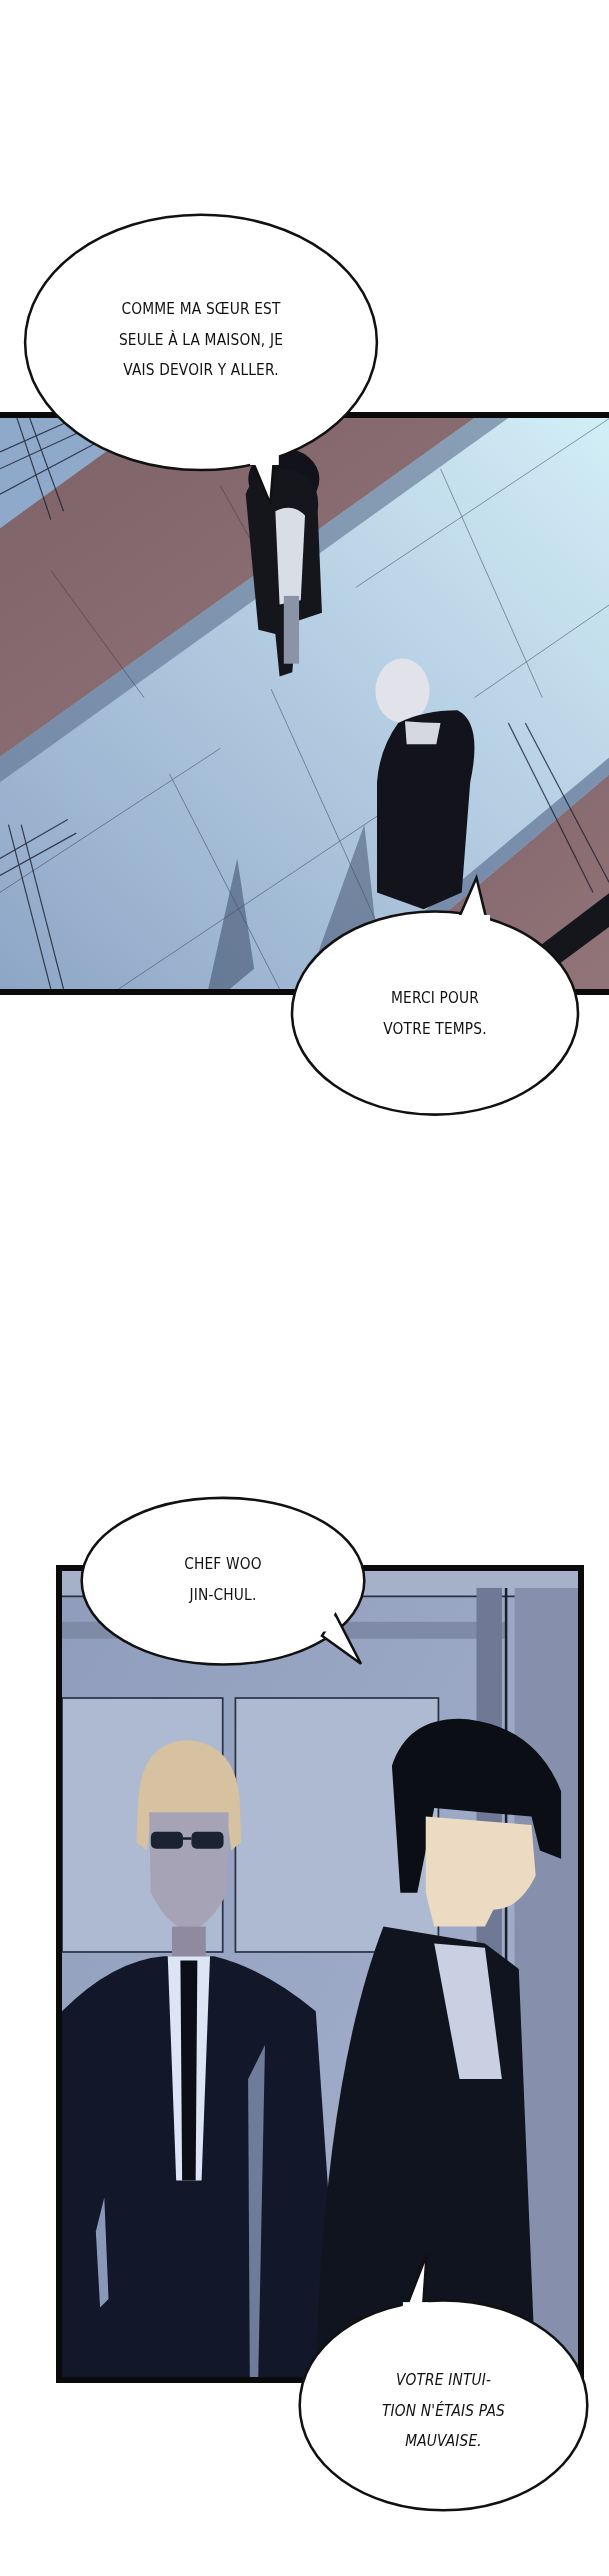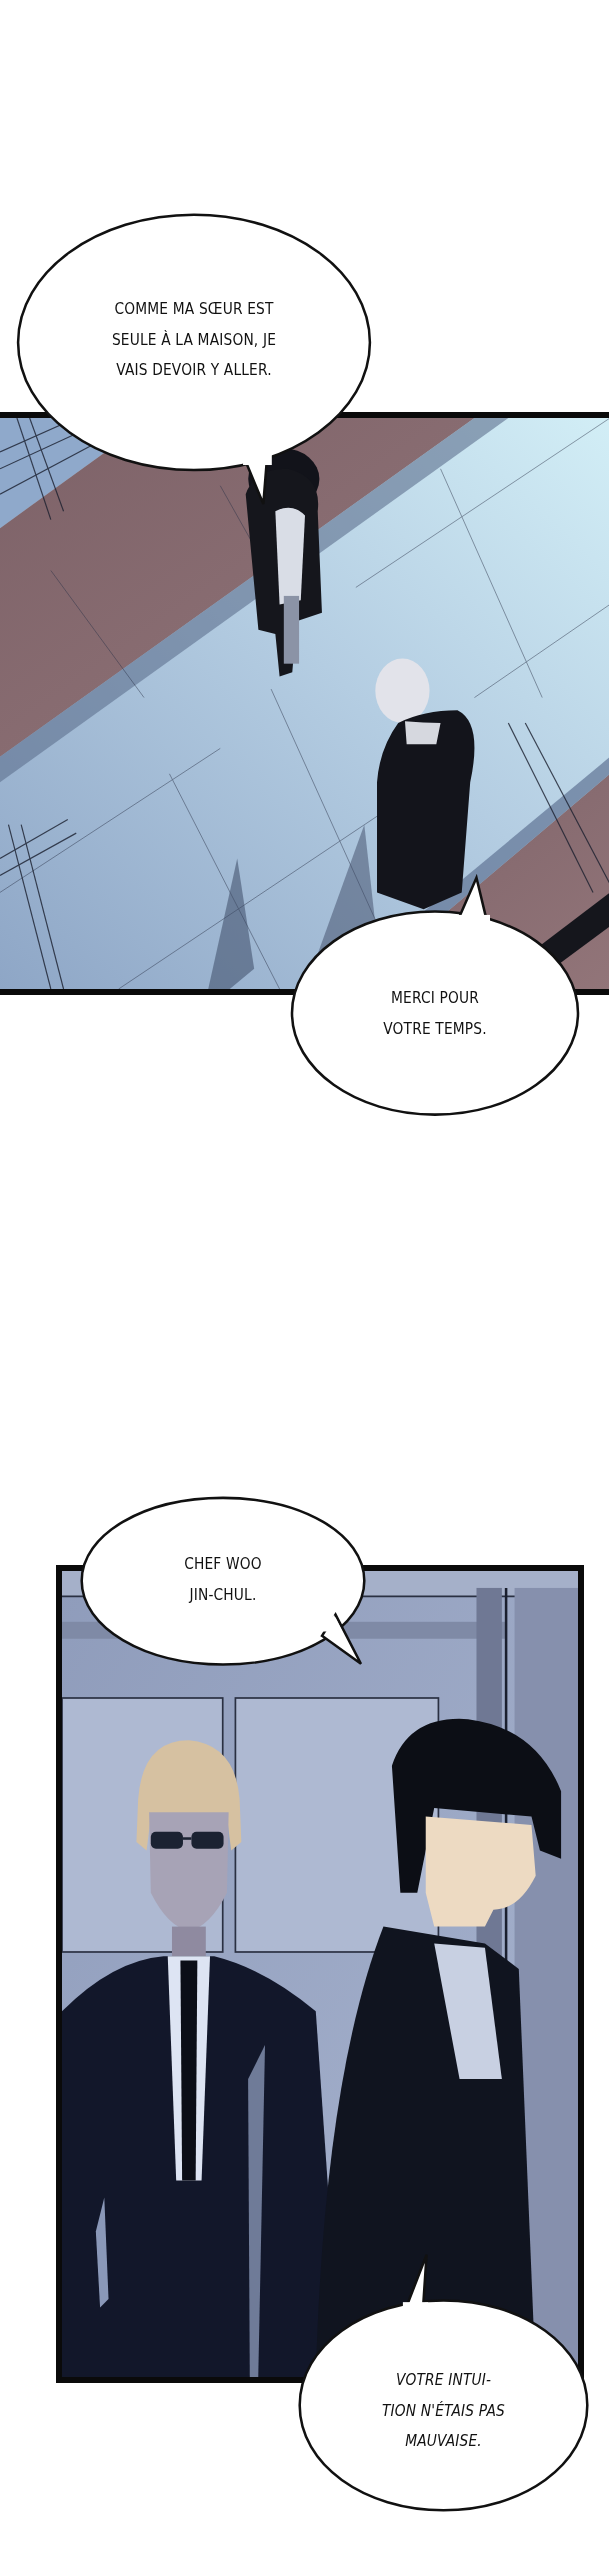--- a/index.html
+++ b/index.html
@@ -131,21 +131,21 @@
         <path d="M430,290 L555,300 L560,360 Q540,400 510,400 L500,420 L440,420 L430,380 Z" fill="#eddac2"></path>
         <path d="M380,420 L500,440 L540,470 L560,952 L300,952 Q310,600 380,420 Z" fill="#10141f"></path>
         <path d="M440,440 L500,445 L520,600 L470,600 Z" fill="#c8d0e2"></path>
       </g>
 
       <polygon points="40,780 50,740 55,860 45,870" fill="#8a98b8"></polygon>
       <polygon points="220,600 240,560 232,952 222,952" fill="#6f7b98"></polygon>
     </svg>
   </div>
 
-  <div class="bubble" id="bubble-1" style="left:16px; top:213px; width:356px; height:296px;">
+  <div class="bubble" id="bubble-1" style="left:23px; top:213px; width:356px; height:296px;">
     <svg width="356" height="296" viewBox="0 0 420 350">
       <path d="M210,2 C325,2 418,70 418,153 C418,236 325,304 210,304 C95,304 2,236 2,153 C2,70 95,2 210,2 Z" fill="#fff" stroke="#111" stroke-width="3"></path>
       <path d="M272,296 L292,344 L296,294 Z" fill="#fff" stroke="#111" stroke-width="3" stroke-linejoin="miter"></path>
       <rect x="268" y="284" width="34" height="14" fill="#fff"></rect>
     </svg>
     <div class="bubble-text" style="top:81px;">
       <span>COMME MA SŒUR EST</span>
       <span>SEULE À LA MAISON, JE</span>
       <span>VAIS DEVOIR Y ALLER.</span>
     </div>

